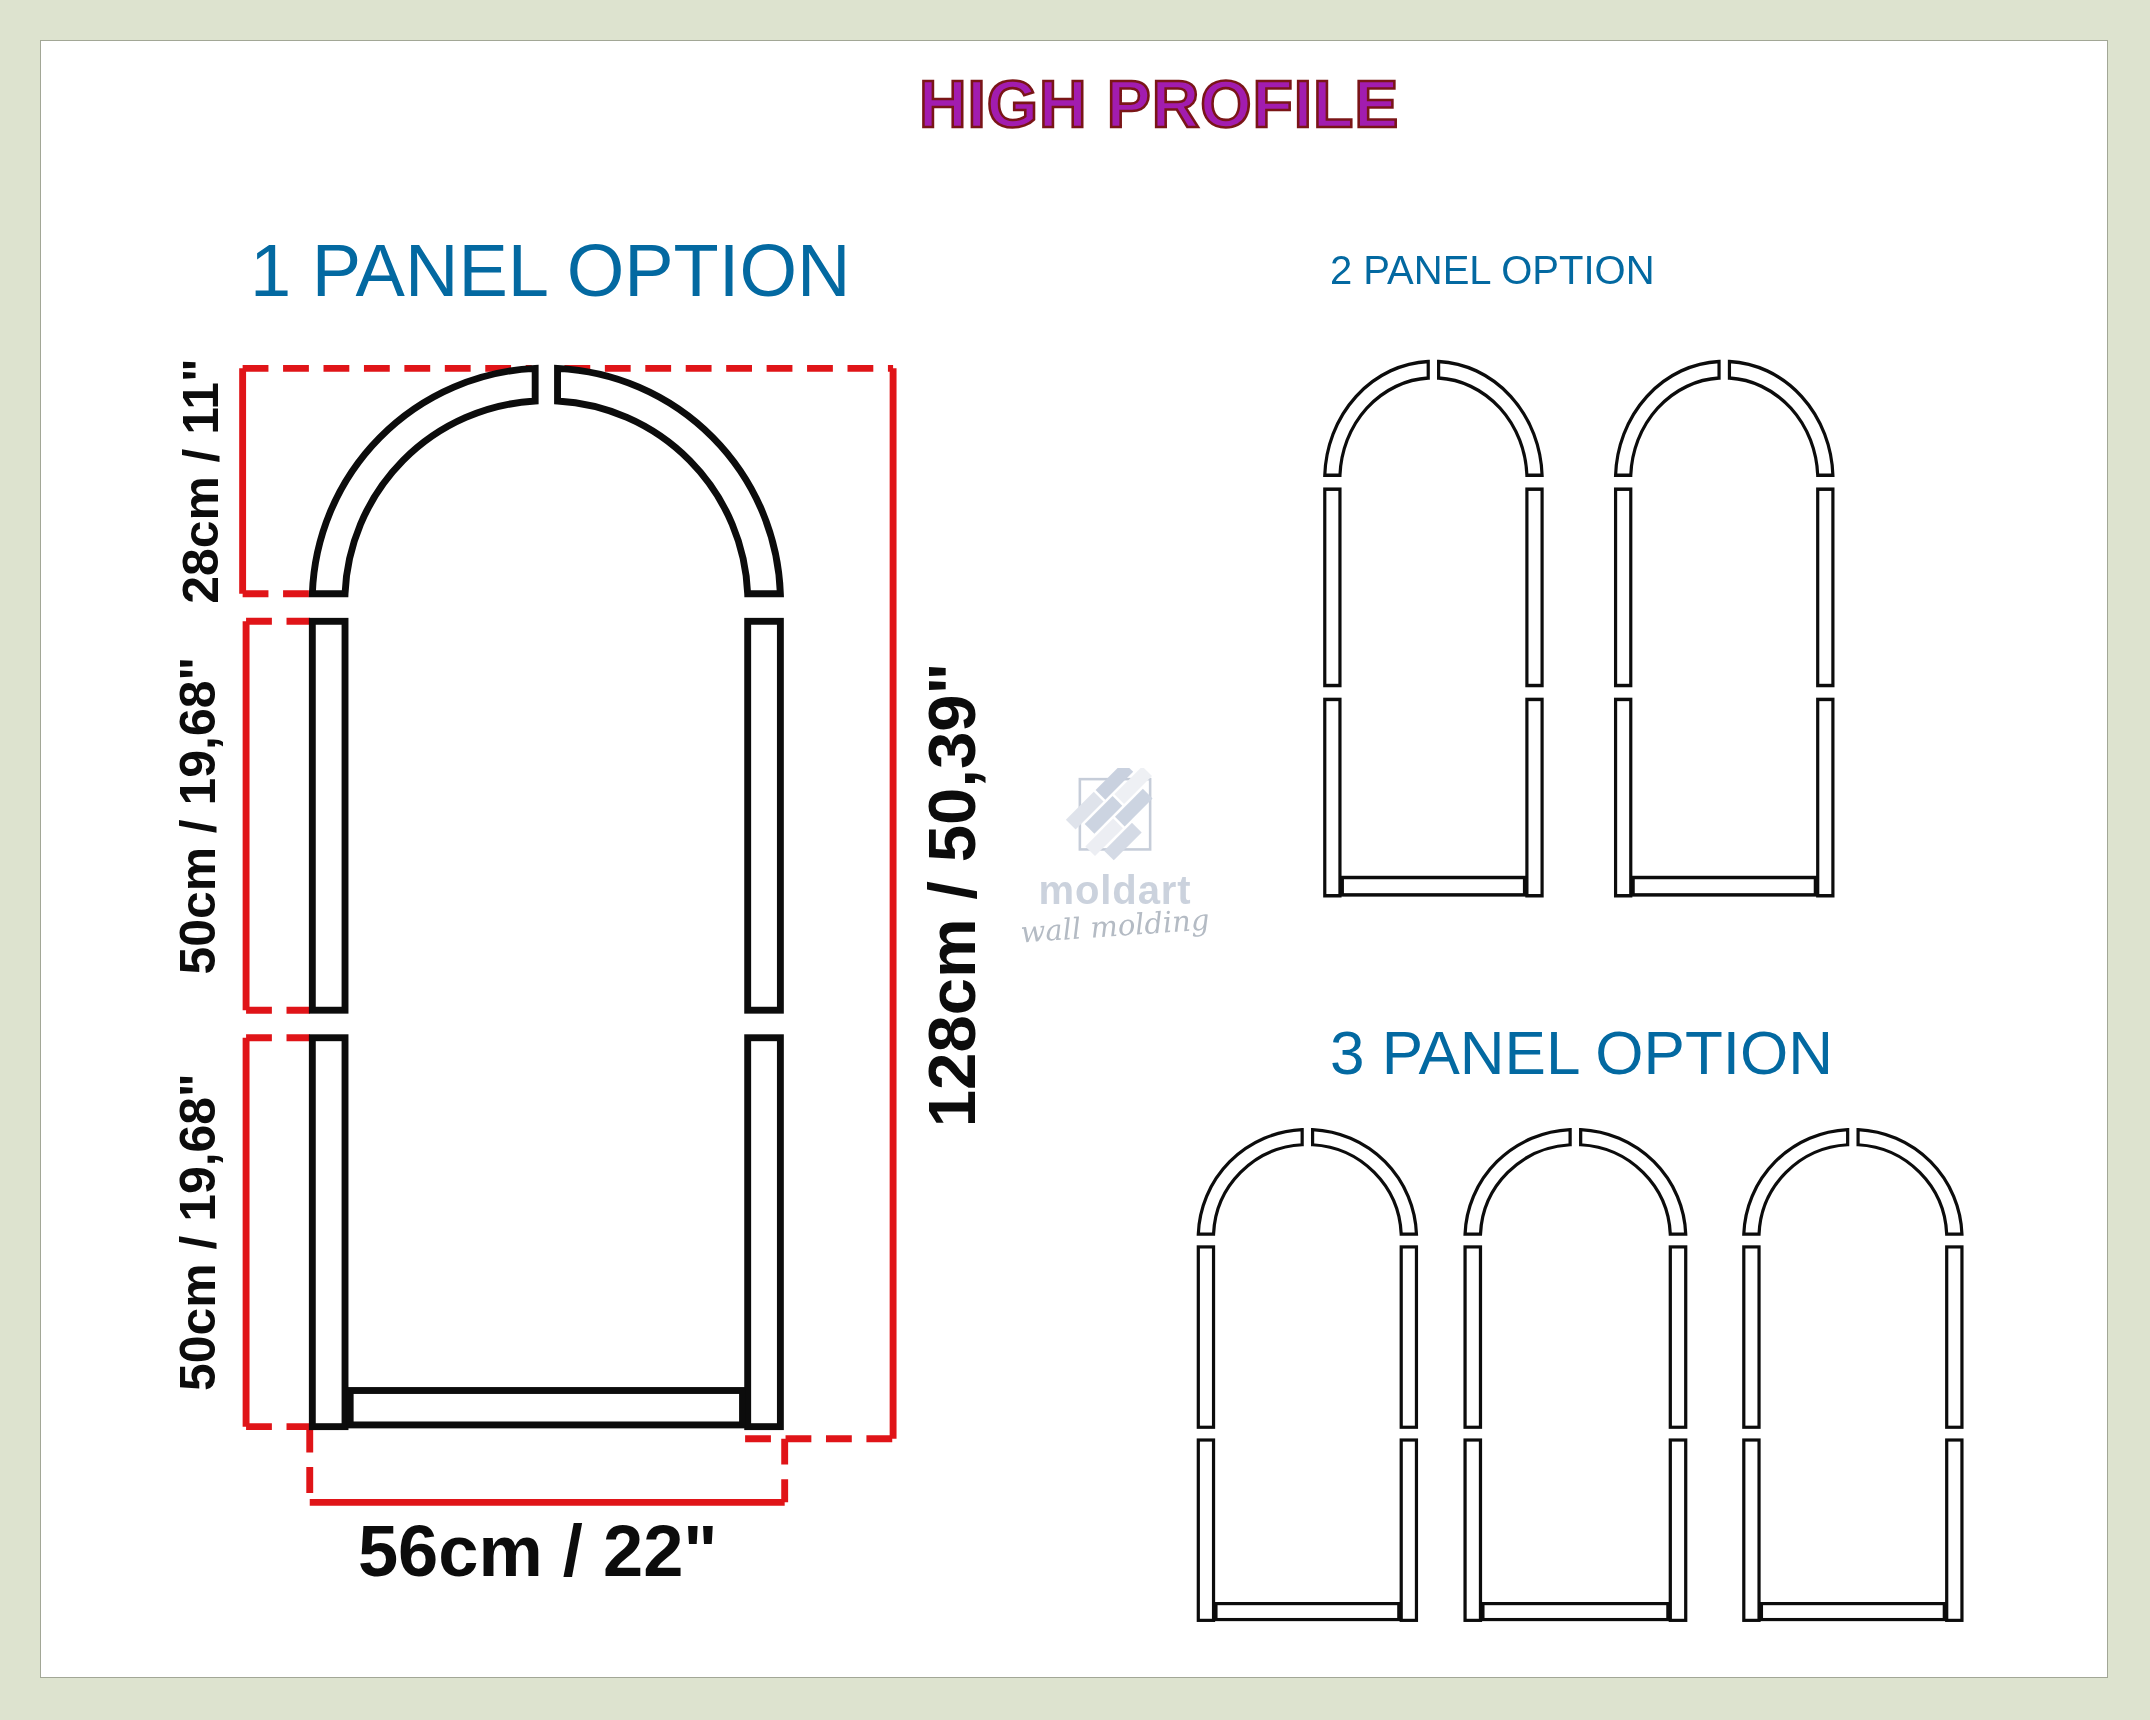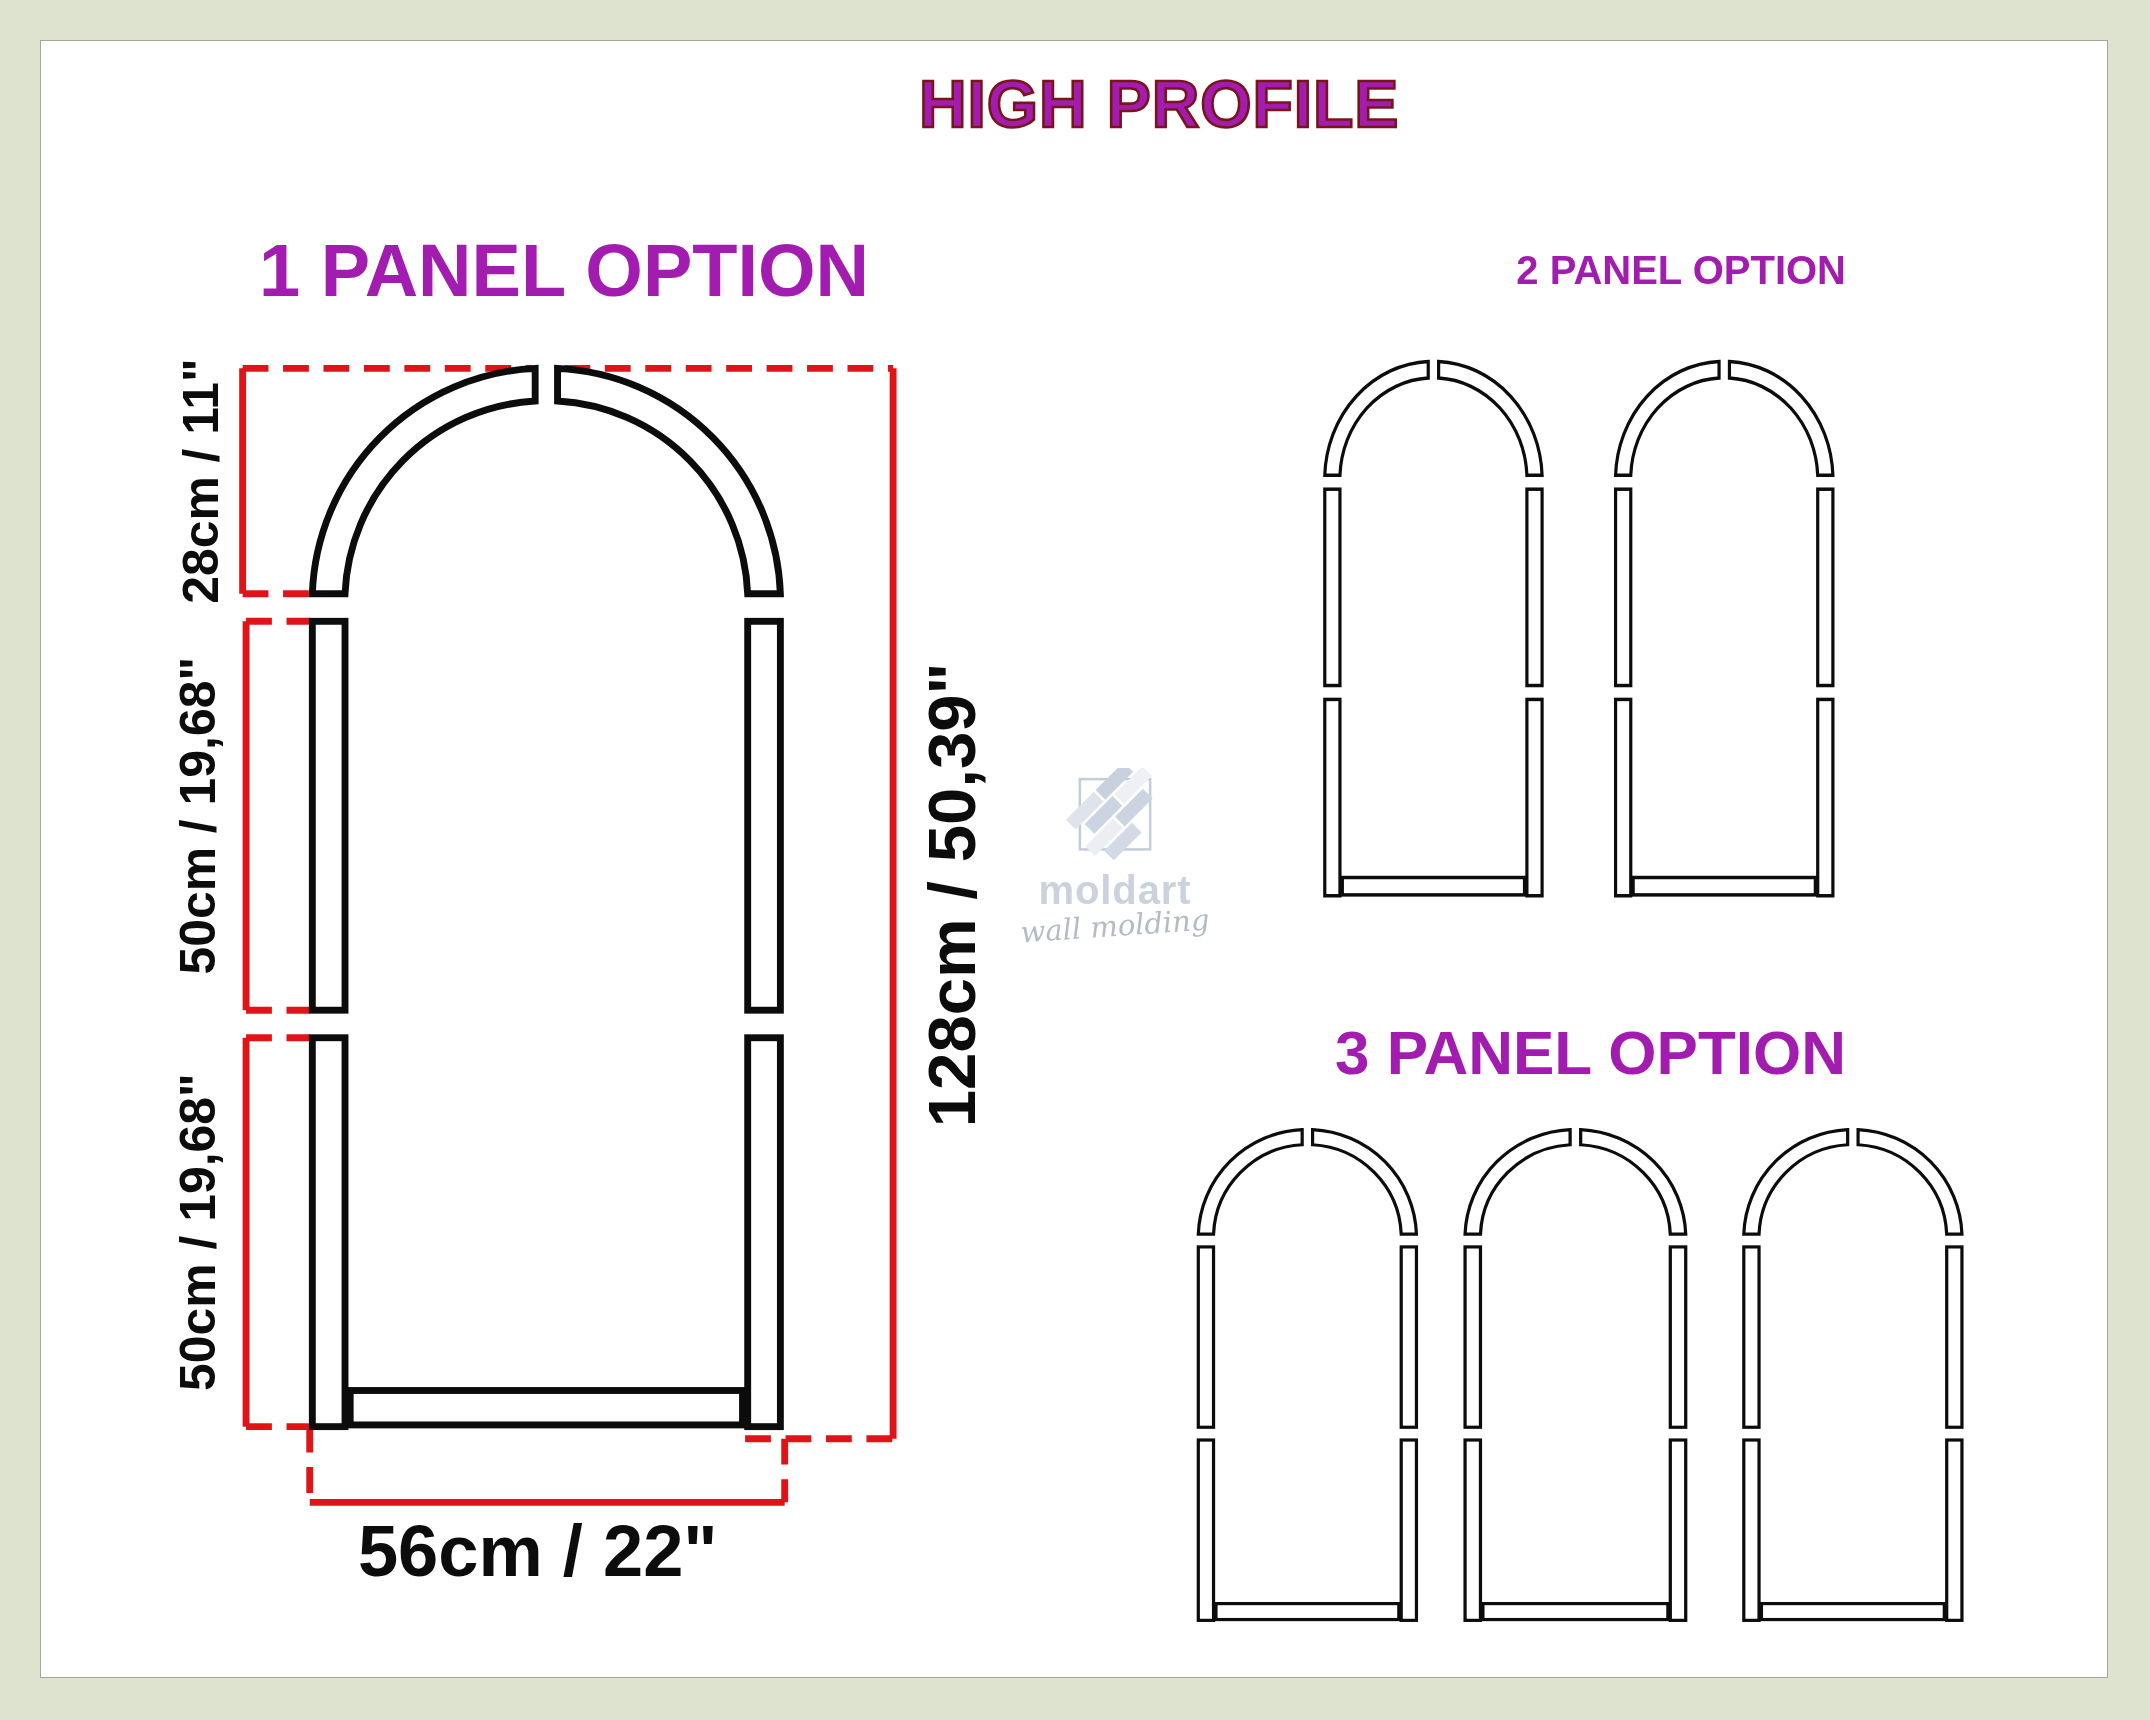--- a/index.html
+++ b/index.html
@@ -11,22 +11,22 @@
   .content-panel{
     position:absolute;left:40px;top:40px;width:2068px;height:1638px;
     background:#ffffff;border:1.7px solid #a2a796;box-sizing:border-box;
   }
   .page-title{
     position:absolute;top:71px;left:1134px;transform:translateX(-50%);
     font-size:66px;font-weight:700;letter-spacing:0.9px;line-height:1;
     color:#a21caf;-webkit-text-stroke:2.6px #7a1517;white-space:nowrap;margin-left:25px;
   }
   .section-heading{
-    position:absolute;font-weight:700;color:#a21caf;line-height:1;
-    text-align:right;white-space:nowrap;letter-spacing:0px;
+    position:absolute;font-weight:400;color:#0369a1;line-height:1;
+    text-align:left;white-space:nowrap;letter-spacing:0px;
   }
   .heading-1p{left:250px;top:234px;width:619px;font-size:74px;}
   .heading-2p{left:1330px;top:250px;width:516px;font-size:40px;}
   .heading-3p{left:1330px;top:1014px;width:516px;font-size:62px;margin-top:8px;}
   svg.diagram-canvas{position:absolute;left:0;top:0;}
   svg text{
     font-family:"Liberation Sans","DejaVu Sans",sans-serif;
     font-weight:700;fill:#0c0c0c;
   }
   .watermark{

